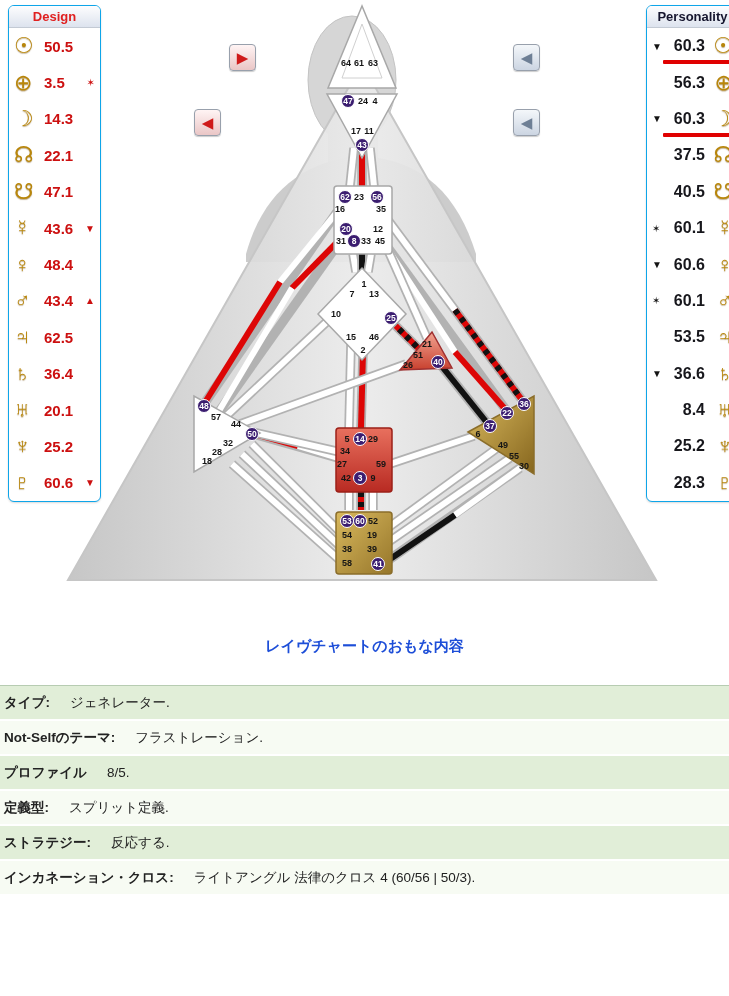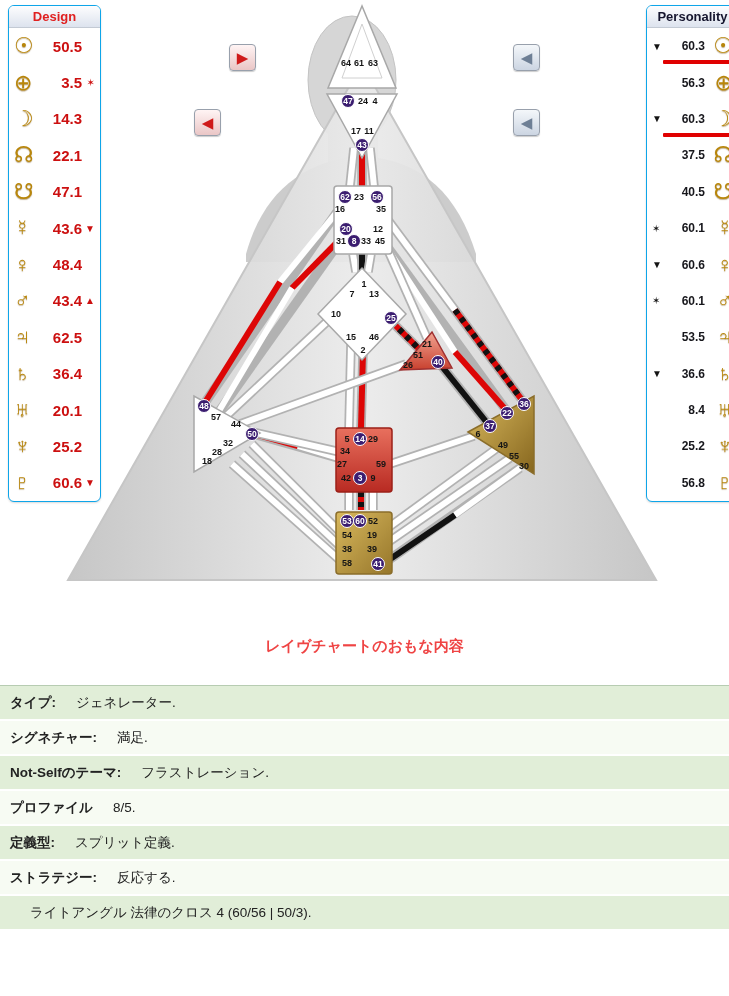--- a/index.html
+++ b/index.html
@@ -13,24 +13,24 @@
   .design{left:8px}
   .personality{left:646px}
   .panel-header{height:21px;line-height:21px;text-align:center;font-size:13px;font-weight:bold;
         background:linear-gradient(#fdfdfe,#dde3ee);border-bottom:1px solid #c3cad4;border-radius:5px 5px 0 0;}
   .design .panel-header{color:#e02020}
   .personality .panel-header{color:#15152e}
   .panel-rows{display:flex;flex-direction:column;}
   .prow{display:flex;align-items:center;height:36.4px;padding:0 5px;position:relative;}
   .glyph{font-size:22px;color:#b8860b;text-shadow:0 1px 1px rgba(110,70,0,.45);line-height:1;}
   .design-row .glyph{width:30px;text-align:left;}
-  .design-row .val{flex:1;text-align:right;font-weight:bold;font-size:15px;color:#cc1010;}
+  .design-row .val{flex:1;font-weight:bold;font-size:15px;color:#cc1010;}
   .design-row .marker{width:13px;text-align:right;font-size:10px;color:#cc1010;}
   .p-row .marker{width:14px;text-align:left;font-size:10px;color:#141414;}
-  .p-row .val{flex:1;text-align:right;font-weight:bold;font-size:12px;color:#17171c;}
+  .p-row .val{flex:1;text-align:right;font-weight:bold;font-size:16px;color:#17171c;}
   .p-row .glyph{width:28px;text-align:right;}
   .uline{position:absolute;left:16px;right:3px;bottom:0;height:4px;background:#e00000;border-radius:1px;}
 
   
   .arrow-btn{position:absolute;width:27px;height:27px;border-radius:4px;border:1px solid #98a0ac;
      display:flex;align-items:center;justify-content:center;padding:0;font-size:15px;line-height:1;cursor:pointer;
      box-shadow:0 1px 1px rgba(0,0,0,.2);}
   .red-btn{background:linear-gradient(#fff4f4,#eac6c6);color:#cf1a1a;}
   .gray-btn{background:linear-gradient(#f4f7fa,#ccd5e2);color:#6e7f95;}
   .btn-l1{left:229px;top:44px}
@@ -42,23 +42,23 @@
   .gate-num{font:700 9px "Liberation Sans","DejaVu Sans",sans-serif;fill:#151515;text-anchor:middle;}
   .gate-num.defined{fill:#fff;font-size:8.5px;}
   .gate-circle{fill:#3b1d70;stroke:#fff;stroke-width:1;}
   .ch-bg{stroke:#b2b2b2;stroke-width:9.5;fill:none;}
   .ch-w{stroke:#ffffff;stroke-width:6;fill:none;}
   .ch-r{stroke:#dd0606;stroke-width:6;fill:none;}
   .ch-k{stroke:#121212;stroke-width:6;fill:none;}
   .ch-dash{stroke:#121212;stroke-width:6;fill:none;stroke-dasharray:5 5;}
 
   
-  .summary-title{margin:47px 0 0;text-align:center;color:#ef4444;font-size:15px;font-weight:bold;}
+  .summary-title{margin:47px 0 0;text-align:center;color:#1d4ed8;font-size:15px;font-weight:bold;}
   .summary-table{margin-top:29px;border-top:1px solid #b7ccb2;}
-  .trow{display:flex;align-items:center;min-height:35px;padding:1px 10px;border-bottom:2px solid #fff;
+  .trow{display:flex;align-items:center;min-height:35px;padding:1px 4px;border-bottom:2px solid #fff;
         font-size:13.5px;color:#222;box-sizing:border-box;}
   .trow:nth-child(odd){background:#e1eed8;}
   .trow:nth-child(even){background:#f7fbf3;}
   .tl{font-weight:bold;}
   .tv{margin-left:20px;}
 </style>
 </head>
 <body>
 
 <div class="chart-area">
@@ -418,21 +418,21 @@
           <span class="val">8.4</span>
           <span class="glyph">♅</span>
         </div>
         <div class="prow p-row">
           <span class="marker"></span>
           <span class="val">25.2</span>
           <span class="glyph">♆</span>
         </div>
         <div class="prow p-row">
           <span class="marker"></span>
-          <span class="val">56.8</span>
+          <span class="val">28.3</span>
           <span class="glyph">♇</span>
         </div>
       </div>
   </div>
 
   <button class="arrow-btn red-btn btn-l1">
     <span>▶</span>
   </button>
   <button class="arrow-btn red-btn btn-l2">
     <span>◀</span>
@@ -446,35 +446,32 @@
 </div>
 
 <h2 class="summary-title">レイヴチャートのおもな内容</h2>
 
 <div class="summary-table" id="summary-table">
     <div class="trow">
       <span class="tl">タイプ:</span>
       <span class="tv">ジェネレーター.</span>
     </div>
     <div class="trow">
-      <span class="tl">シグネチャー:</span>
-      <span class="tv">満足.</span>
-    </div>
-    <div class="trow">
       <span class="tl">Not-Selfのテーマ:</span>
       <span class="tv">フラストレーション.</span>
     </div>
     <div class="trow">
       <span class="tl">プロファイル</span>
       <span class="tv">8/5.</span>
     </div>
     <div class="trow">
       <span class="tl">定義型:</span>
       <span class="tv">スプリット定義.</span>
     </div>
     <div class="trow">
       <span class="tl">ストラテジー:</span>
       <span class="tv">反応する.</span>
     </div>
     <div class="trow">
+      <span class="tl">インカネーション・クロス:</span>
       <span class="tv">ライトアングル 法律のクロス 4 (60/56 | 50/3).</span>
     </div>
   </div>
 
 </body></html>

